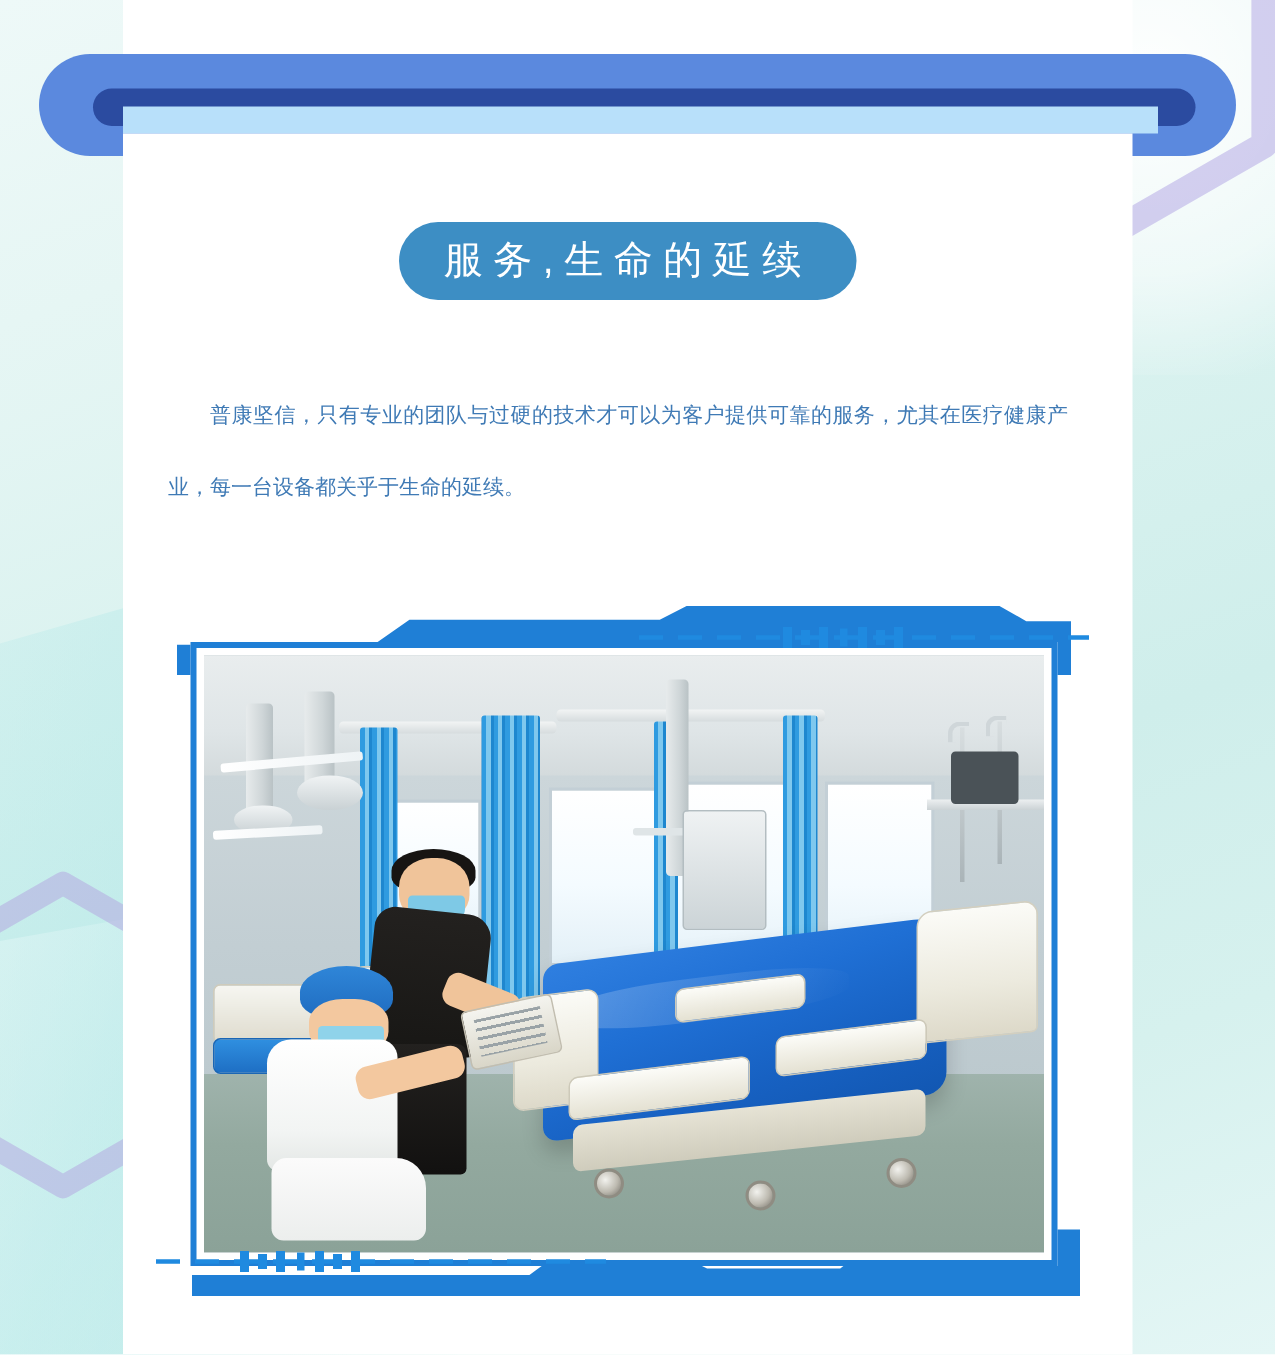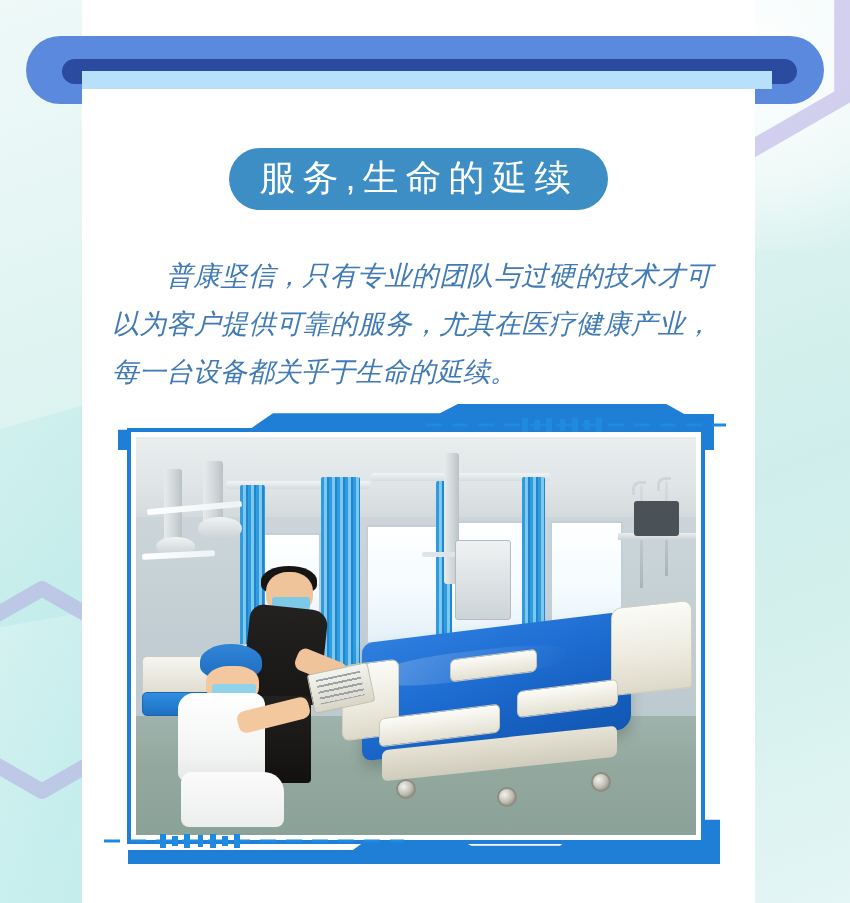--- a/index.html
+++ b/index.html
@@ -96,40 +96,39 @@
     display:flex; justify-content:center;
   }
   .title-pill {
     background:#3d8ec4;
     border-radius:34px;
     padding:12px 30px 14px;
     display:inline-block;
   }
   .title-pill .title-text {
     color:#ffffff;
-    font-size:36px;
+    font-size:26px;
     line-height:1.0;
     letter-spacing:7px;
     font-weight:400;
     white-space:nowrap;
     display:block;
   }
 
   
   .para {
     position:absolute;
     left:112px; top:252px;
     width:600px;
     color:#3f7ab5;
-    font-size:27px;
+    font-size:14px;
     line-height:48px;
     text-align:justify;
     text-indent:2em;
     font-weight:500;
-    font-style:italic;
   }
 
   
   .photo-block {
     position:absolute;
     left:110px; top:404px;
     width:610px; height:460px;
   }
 
   

